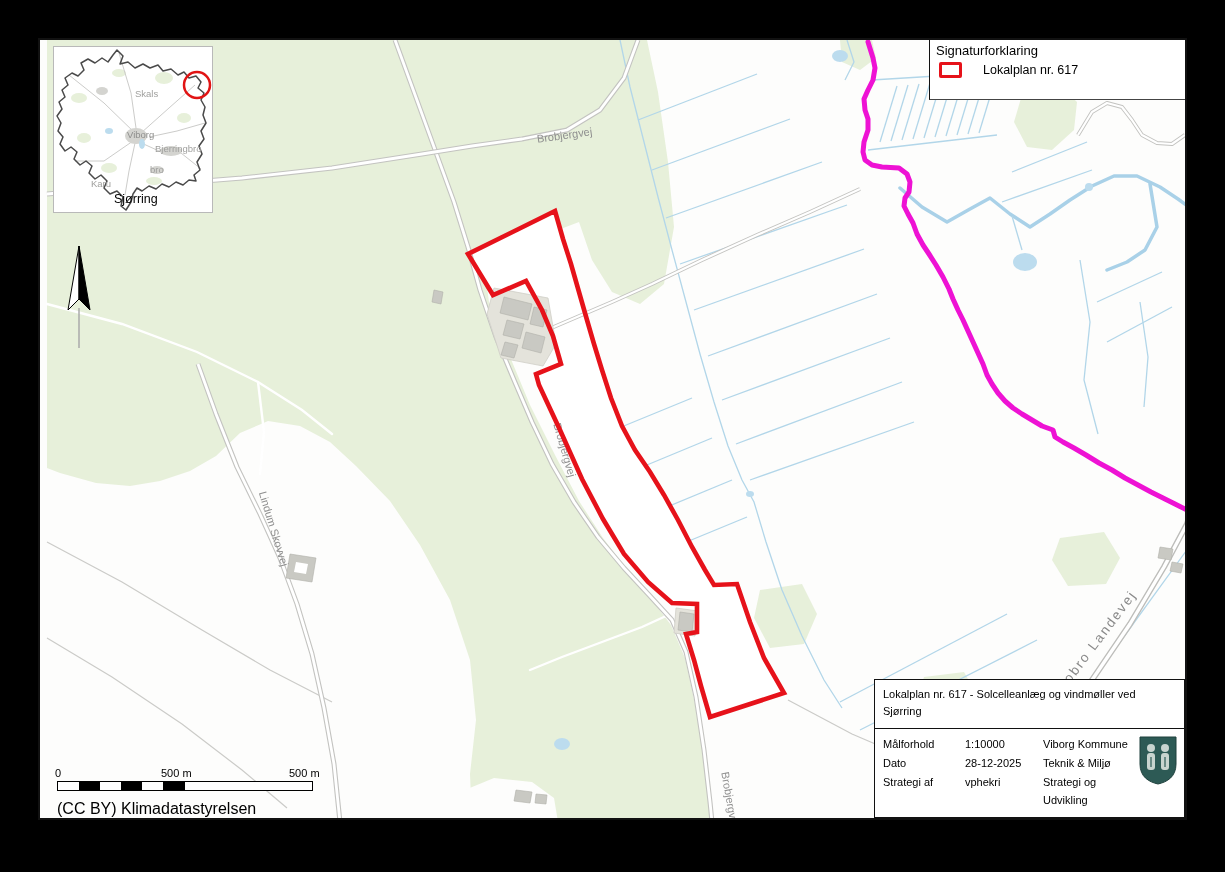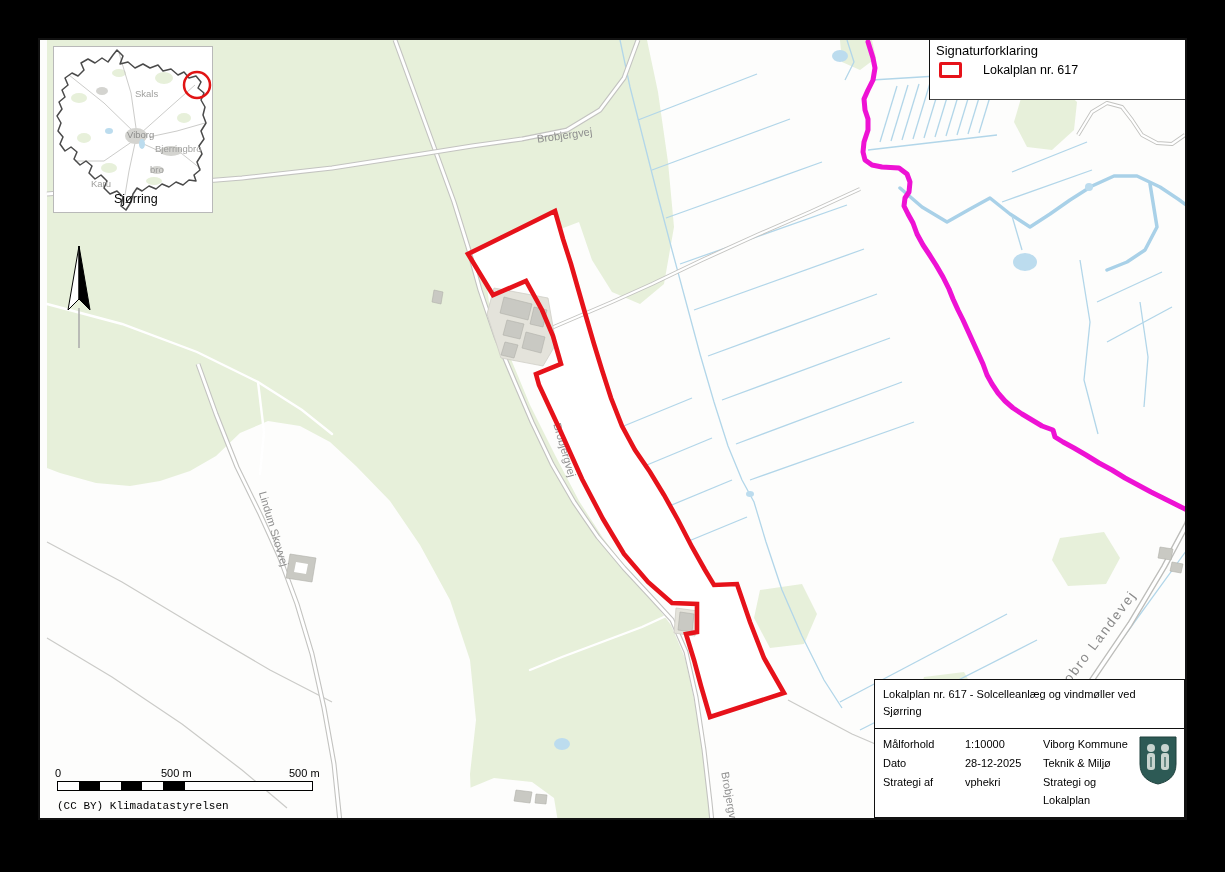--- a/index.html
+++ b/index.html
@@ -46,21 +46,21 @@
   .meta-grid{display:grid;grid-template-columns:80px 76px auto;column-gap:2px;row-gap:1px;line-height:18px;flex:1;}
   .shield{width:40px;height:50px;flex:0 0 aupx;margin-left:2px;}
 
   .scalebar{position:absolute;left:17px;top:727px;width:270px;}
   .scale-labels{position:relative;height:14px;font-size:11px;color:#000;}
   .scale-0{position:absolute;left:-2px;top:0;}
   .scale-300{position:absolute;left:104px;top:0;}
   .scale-600{position:absolute;left:232px;top:0;}
   .bar{position:relative;width:254px;height:8px;border:1px solid #000;background:#fff;box-sizing:content-box;}
   .bar .seg{position:absolute;top:0;height:8px;background:#000;}
-  .attribution{position:absolute;left:17px;top:760px;font-size:11px;color:#000;font-family:Liberation Mono, monospace;}
+  .attribution{position:absolute;left:17px;top:760px;font-size:16px;color:#000;}
 </style>
 </head>
 <body>
 
 <div class="page">
   <div class="map-frame">
 
     <svg class="base" width="1149" height="782" viewBox="38 38 1149 782" xmlns="http://www.w3.org/2000/svg">
 
       <g>
@@ -274,21 +274,21 @@
       <div class="meta">
         <div class="meta-grid">
           <span>Målforhold</span>
           <span>1:10000</span>
           <span>Viborg Kommune</span>
           <span>Dato</span>
           <span>28-12-2025</span>
           <span>Teknik &amp; Miljø</span>
           <span>Strategi af</span>
           <span>vphekri</span>
-          <span>Strategi og Lokalplan</span>
+          <span>Strategi og Udvikling</span>
         </div>
         <svg class="shield" viewBox="0 0 40 50" xmlns="http://www.w3.org/2000/svg">
           <path d="M2,2 h36 v27 c0,13 -9,18 -18,20 c-9,-2 -18,-7 -18,-20 z" fill="#2d5a55" stroke="#1e403c" stroke-width="1"></path>
           <circle cx="13" cy="13" r="4" fill="#c8d4cf"></circle>
           <rect x="9" y="18" width="8" height="17" rx="3" fill="#c8d4cf"></rect>
           <circle cx="27" cy="13" r="4" fill="#c8d4cf"></circle>
           <rect x="23" y="18" width="8" height="17" rx="3" fill="#c8d4cf"></rect>
           <line x1="13" y1="22" x2="13" y2="32" stroke="#2d5a55" stroke-width="1.2"></line>
           <line x1="27" y1="22" x2="27" y2="32" stroke="#2d5a55" stroke-width="1.2"></line>
         </svg>

